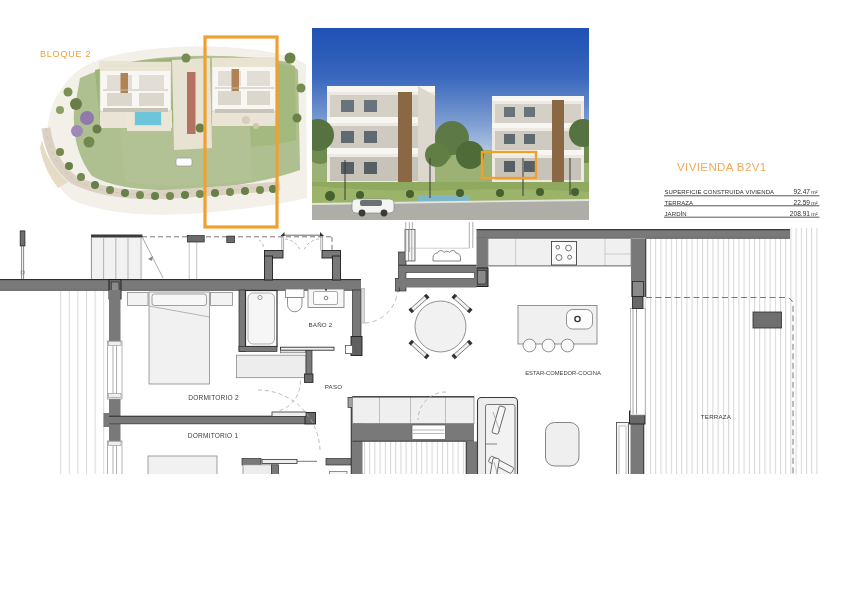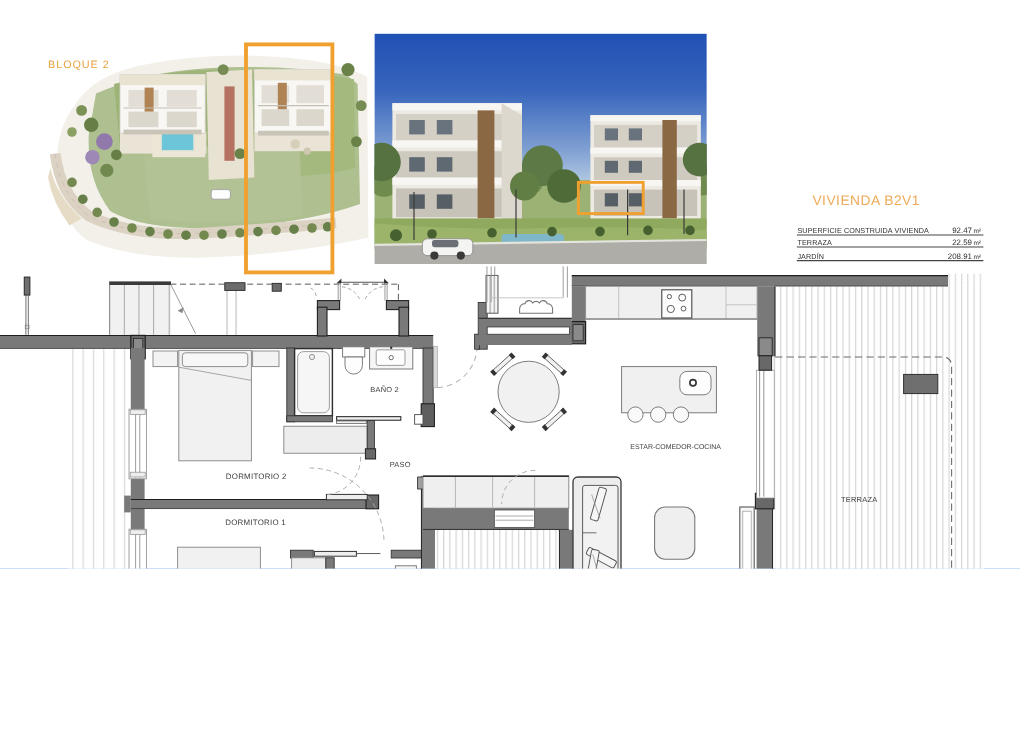--- a/index.html
+++ b/index.html
@@ -1,16 +1,16 @@
 <!DOCTYPE html>
 <html><head>
 <meta charset="utf-8">
 <style>
 html,body{margin:0;padding:0;background:#ffffff;}
-#page{position:relative;width:850px;height:474px;background:#3b82f6;overflow:hidden;
+#page{position:relative;width:850px;height:474px;background:#be185d;overflow:hidden;
 font-family:"Liberation Sans", sans-serif;}
 svg{position:absolute;top:0;left:0;}
 .lbl{font-family:"Liberation Sans", sans-serif;fill:#3c3c3c;}
 </style>
 </head>
 <body>
 <div id="page">
 <svg width="850" height="614" viewBox="0 0 850 614">
 <defs>
 <pattern id="hatch" width="5.2" height="8" patternUnits="userSpaceOnUse">

